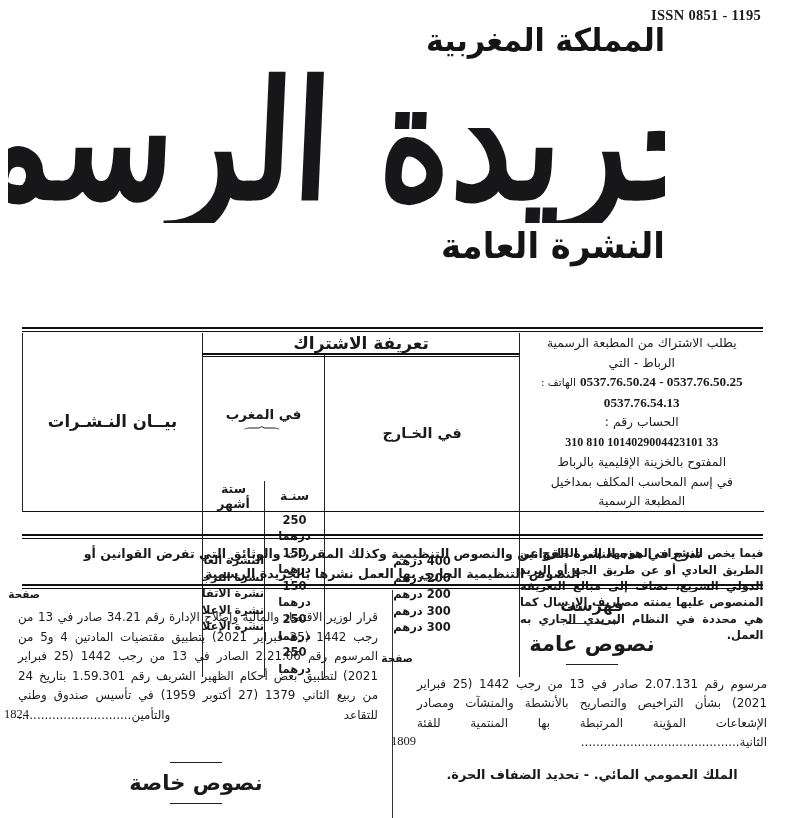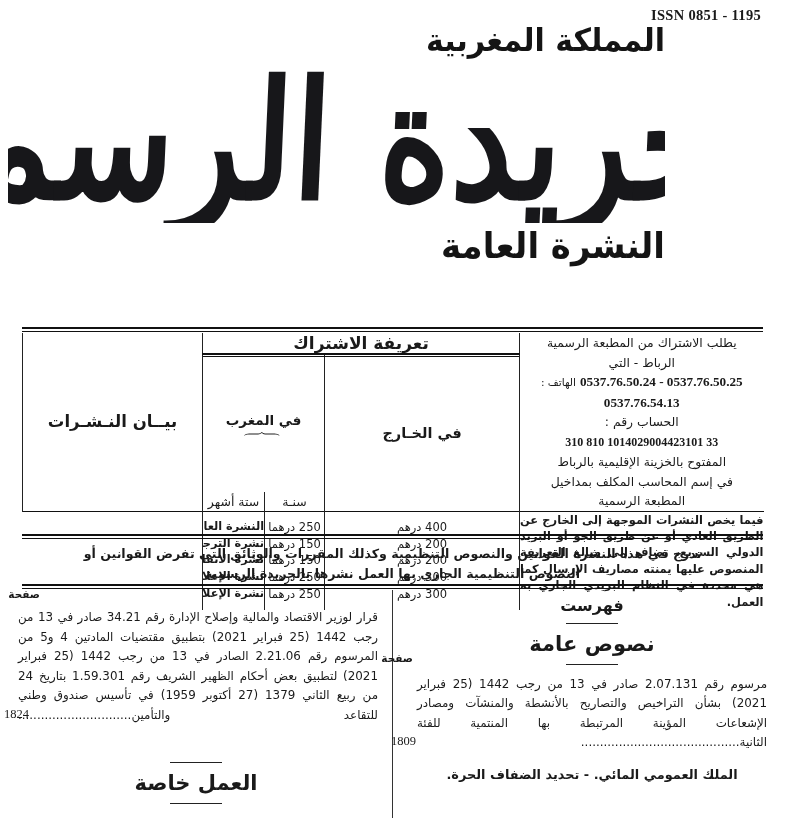--- a/index.html
+++ b/index.html
@@ -141,38 +141,38 @@
     text-align: center;
     font-size: 17px;
     line-height: 6px;
     height: 11px;
     color: #222;
     transform: scaleX(2.4);
   }
   .sub-head {
     text-align: center;
     font-size: 12.5px;
-    font-weight: normal;
+    font-weight: bold;
     padding-bottom: 5px;
     letter-spacing: 0.5px;
   }
   .row-sep { border-top: 1.4px solid #111; }
 
   .names-list {
     font-size: 11.3px;
     font-weight: bold;
     line-height: 16.6px;
     padding: 6px 6px 7px 6px;
     text-align: right;
     white-space: nowrap;
     overflow: hidden;
   }
   .price-col {
     font-size: 11.5px;
-    font-weight: normal;
+    font-weight: bold;
     line-height: 16.6px;
     padding: 6px 7px 7px 7px;
     text-align: center;
     direction: rtl;
   }
   .kharij-note {
     font-size: 11.4px;
     font-weight: bold;
     line-height: 16.4px;
     text-align: justify;
@@ -449,15 +449,15 @@
 
 <div class="idx-left">
   <div class="entry-body">
     <span>قرار لوزير الاقتصاد والمالية وإصلاح الإدارة رقم 34.21 صادر في 13 من رجب 1442 (25 فبراير 2021) بتطبيق مقتضيات المادتين 4 و5 من المرسوم رقم 2.21.06 الصادر في 13 من رجب 1442 (25 فبراير 2021) لتطبيق بعض أحكام الظهير الشريف رقم 1.59.301 بتاريخ 24 من ربيع الثاني 1379 (27 أكتوبر 1959) في تأسيس صندوق وطني للتقاعد والتأمين</span><span class="dots">..............................</span>
     <span class="entry-pagenum" style="left:-14px; bottom:1px;">1824</span>
   </div>
 </div>
 
 <div class="sect-head-special">
   <span class="bar-top"></span>
-  <span>العمل خاصة</span>
+  <span>نصوص خاصة</span>
   <span class="bar-bot"></span>
 </div>
 
 </body></html>

